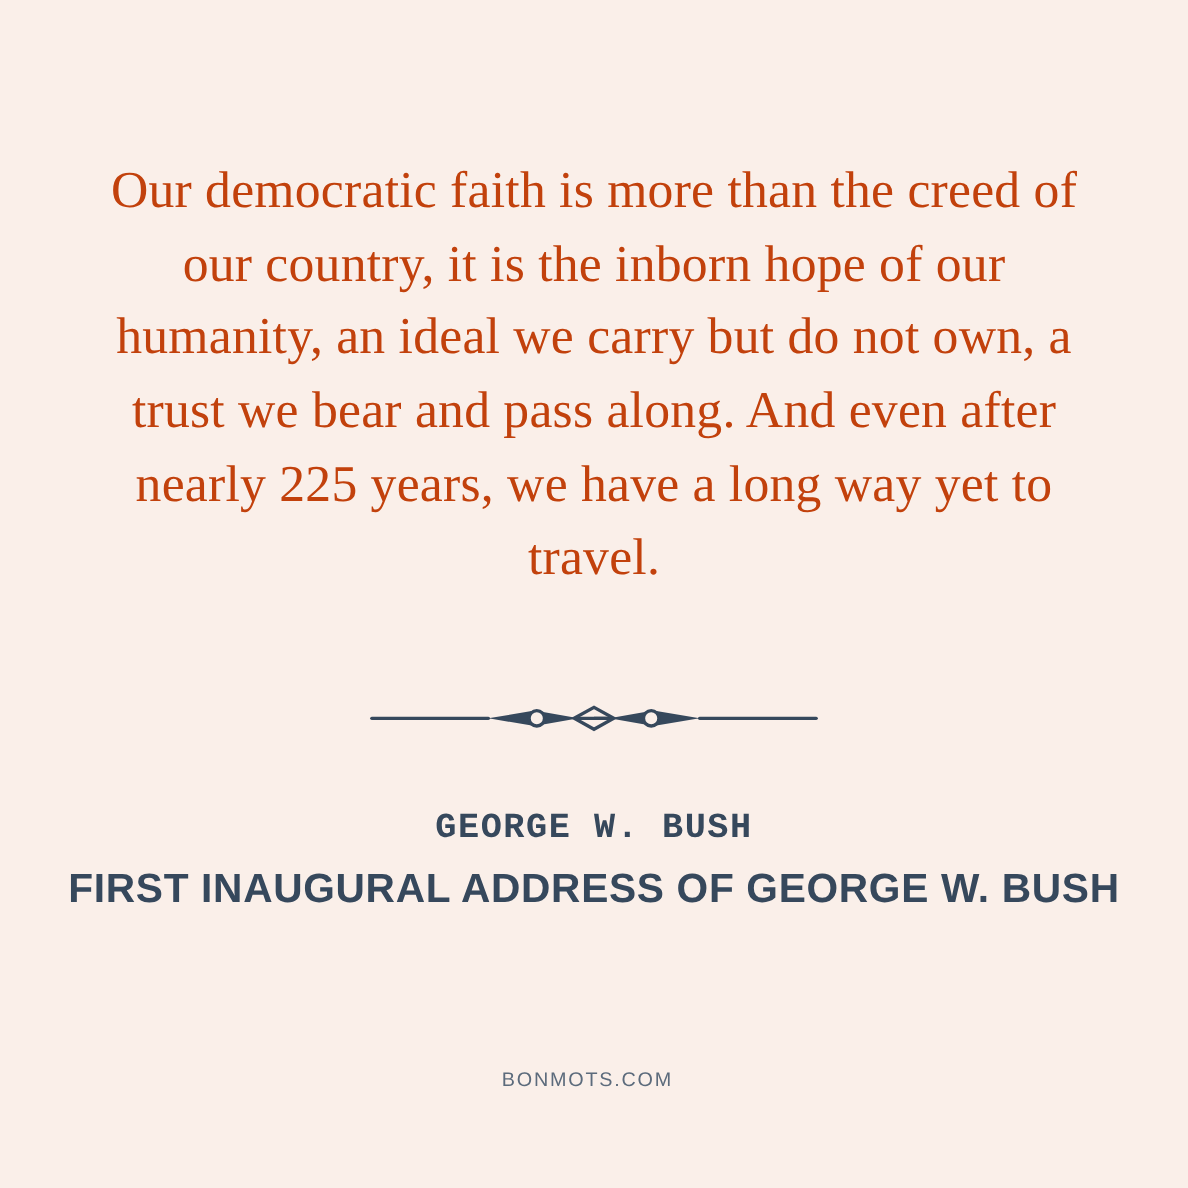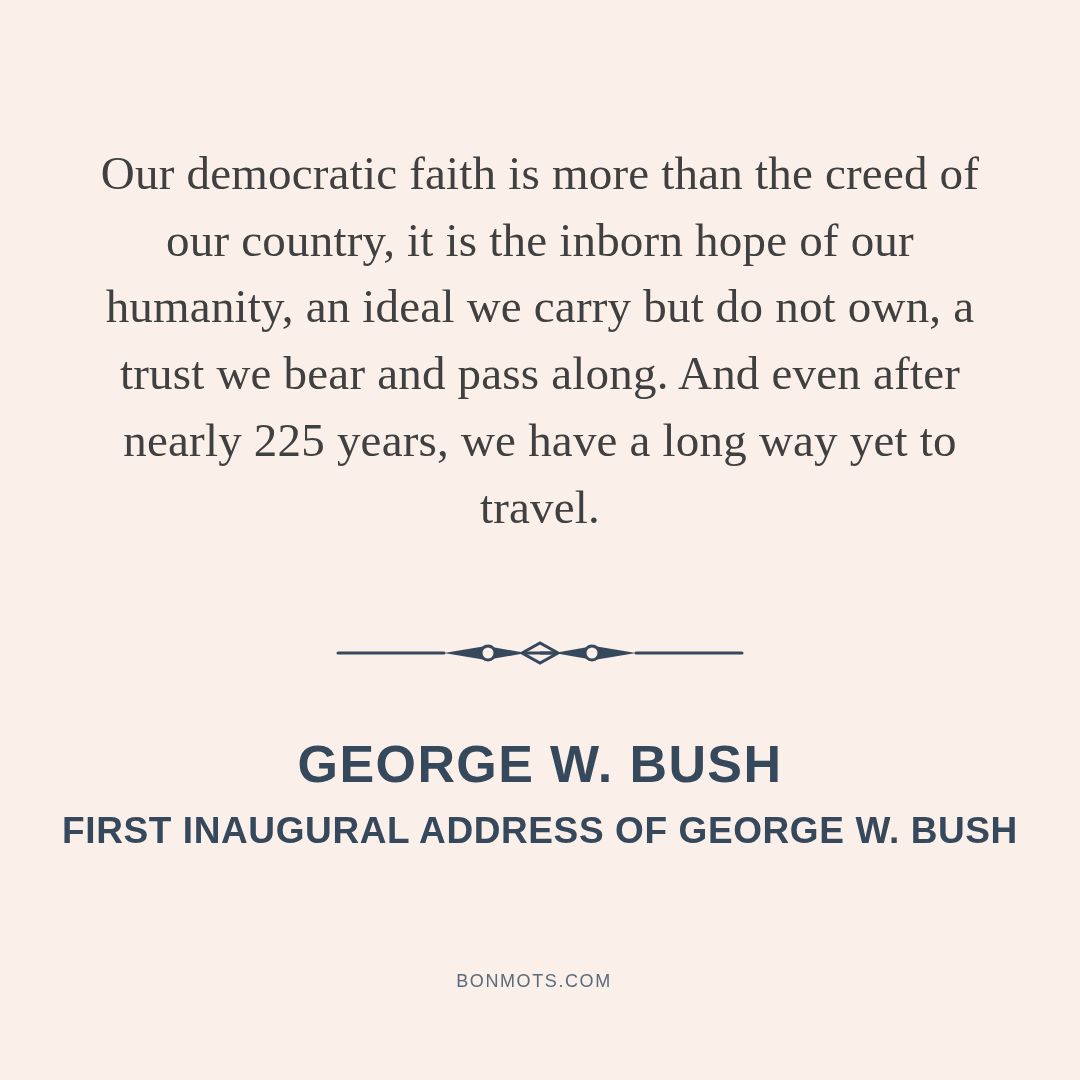--- a/index.html
+++ b/index.html
@@ -21,42 +21,42 @@
     display: flex;
     flex-direction: column;
     align-items: center;
   }
   .quote-text {
     width: 900px;
     margin-top: 140px;
     font-family: "Liberation Serif", serif;
     font-size: 47px;
     line-height: 1.42;
-    color: #404040;
+    color: #c2410c;
     text-align: center;
     letter-spacing: 0.2px;
   }
   .divider {
     margin-top: 96px;
     width: 408px;
     height: 34px;
     display: flex;
     align-items: center;
     justify-content: center;
   }
   .divider svg {
     display: block;
   }
   .attribution {
     margin-top: 64px;
     text-align: center;
   }
   .author {
-    font-family: Liberation Sans, sans-serif;
-    font-size: 52px;
+    font-family: Liberation Mono, monospace;
+    font-size: 32px;
     font-weight: 700;
     letter-spacing: 1.4px;
     color: #36485c;
     text-transform: uppercase;
   }
   .source {
     margin-top: 16px;
     font-family: "Liberation Sans", sans-serif;
     font-size: 37px;
     font-weight: 700;

